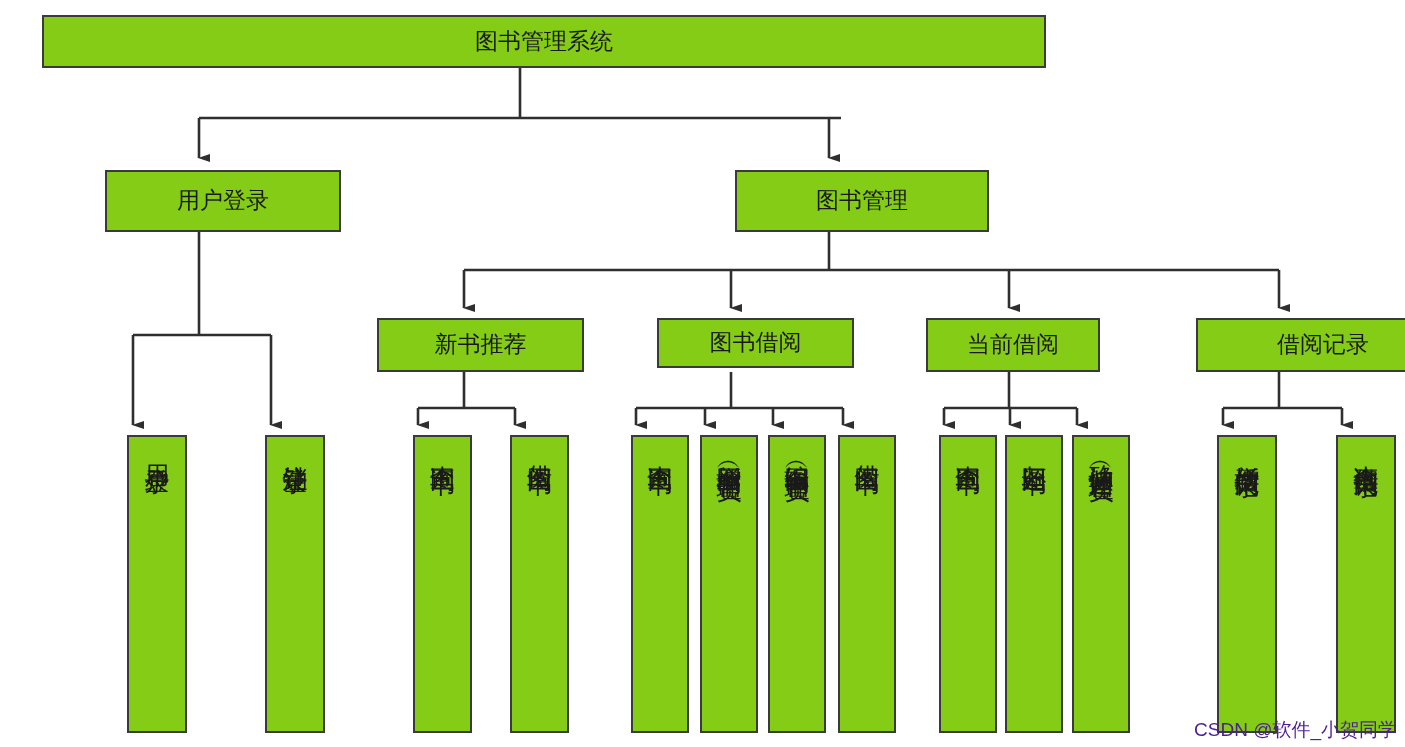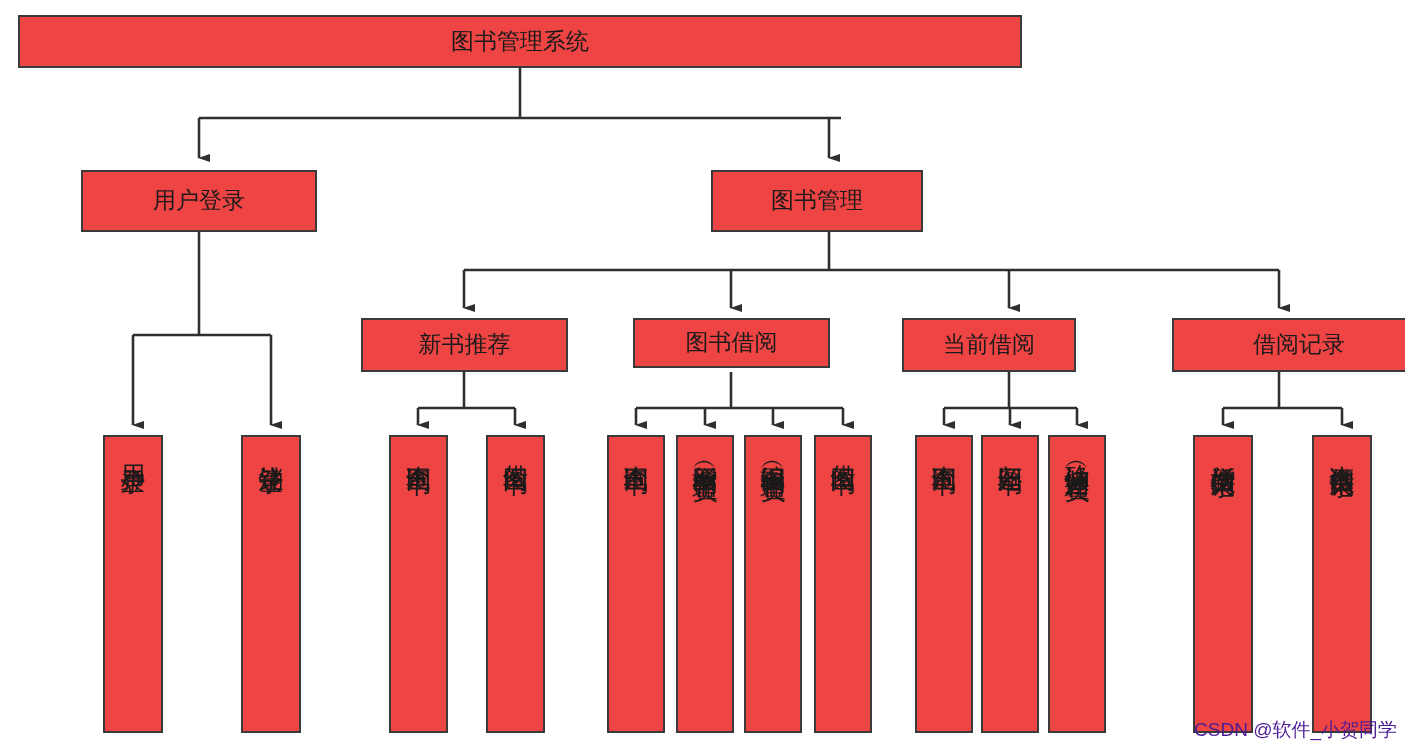--- a/index.html
+++ b/index.html
@@ -20,26 +20,27 @@
   #wires {
     position: absolute;
     left: 0;
     top: 0;
     width: 1405px;
     height: 747px;
   }
   .node {
     position: absolute;
     box-sizing: border-box;
-    background: #ef4444;
+    background: #84cc16;
     border: 2px solid #3a3a3a;
     display: flex;
     align-items: center;
     justify-content: center;
     color: #1a1a1a;
+    margin-left: 24px;
   }
   .node-label {
     display: block;
     text-align: center;
     line-height: 1.18;
     white-space: nowrap;
   }
   .h-node .node-label {
     font-size: 23px;
   }
@@ -119,25 +120,25 @@
     </g>
   </svg>
 
   <div class="node h-node" style="left:18px; top:15px; width:1004px; height:53px;">
     <span class="node-label">图书管理系统</span>
   </div>
 
   <div class="node h-node" style="left:81px; top:170px; width:236px; height:62px;">
     <span class="node-label">用户登录</span>
   </div>
-  <div class="node h-node" style="left:711px; top:170px; width:212px; height:62px;">
+  <div class="node h-node" style="left:711px; top:170px; width:254px; height:62px;">
     <span class="node-label">图书管理</span>
   </div>
 
-  <div class="node h-node" style="left:361px; top:318px; width:207px; height:54px;">
+  <div class="node h-node" style="left:353px; top:318px; width:207px; height:54px;">
     <span class="node-label">新书推荐</span>
   </div>
   <div class="node h-node" style="left:633px; top:318px; width:197px; height:50px;">
     <span class="node-label">图书借阅</span>
   </div>
   <div class="node h-node" style="left:902px; top:318px; width:174px; height:54px;">
     <span class="node-label">当前借阅</span>
   </div>
   <div class="node h-node" style="left:1172px; top:318px; width:254px; height:54px;">
     <span class="node-label">借阅记录</span>

